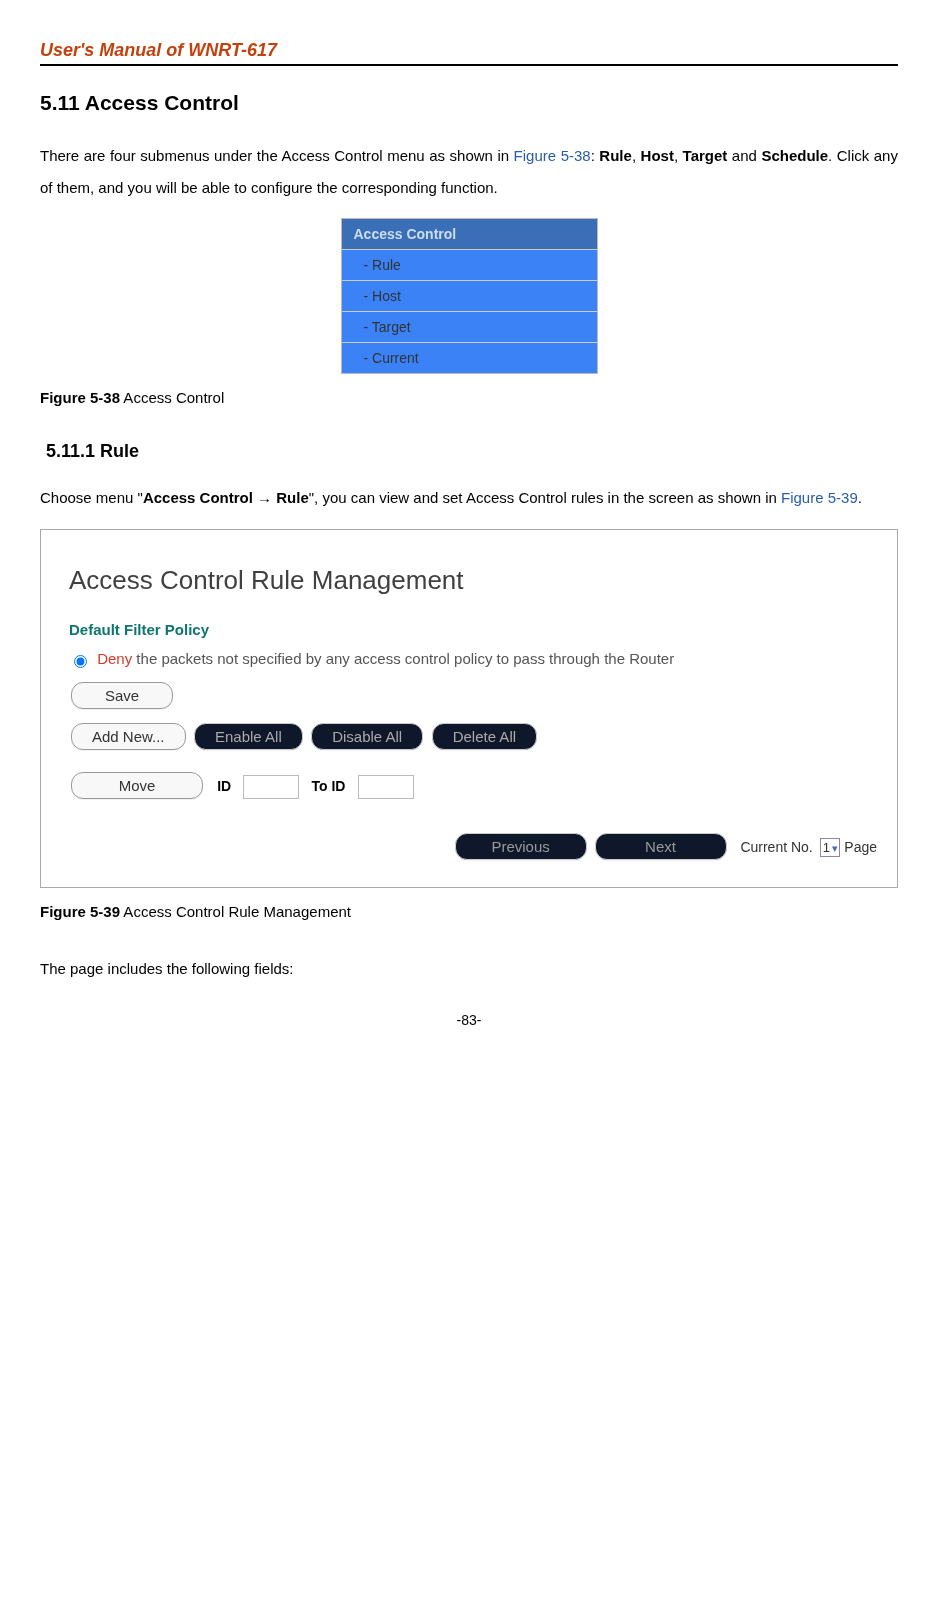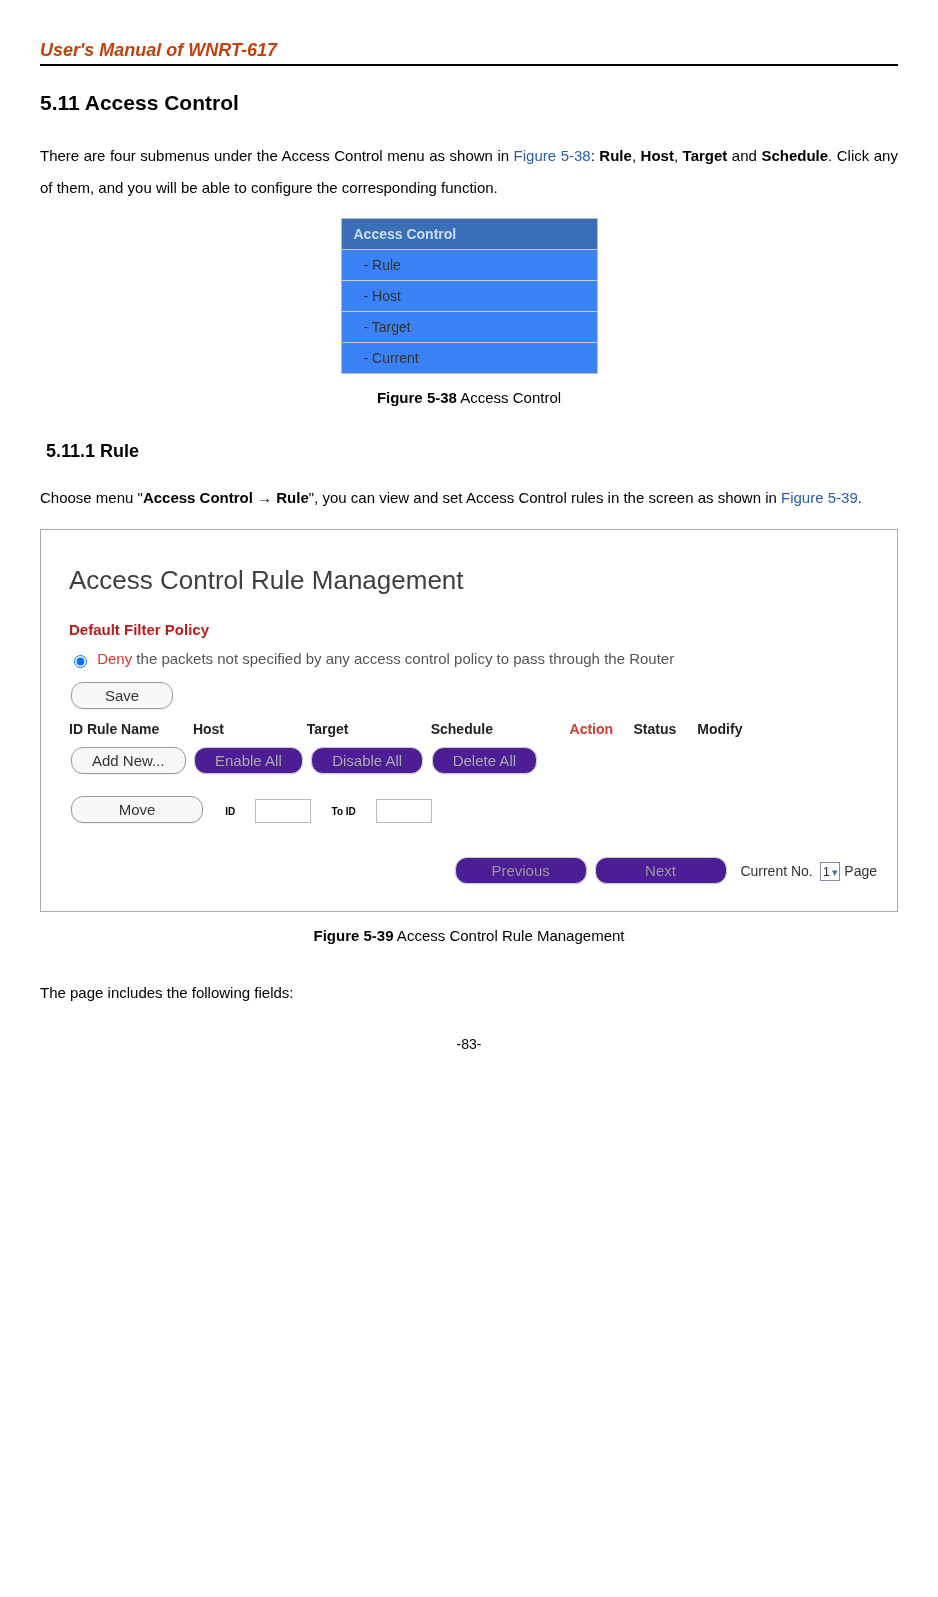--- a/index.html
+++ b/index.html
@@ -56,21 +56,20 @@
       font-size: 14px;
     }
     .menu-item {
       background: #3b82f6;
       padding: 7px 22px;
       border-top: 1px solid #ccc;
       font-size: 14px;
       color: #333;
     }
     .figure-caption {
-      text-align: center;
       font-size: 15px;
       margin: 10px 0 20px 0;
     }
 
     
     .panel-box {
       border: 1px solid #aaa;
       padding: 35px 20px 25px 28px;
       margin: 15px 0 15px 0;
     }
@@ -84,21 +83,21 @@
       margin: 0 0 35px 18px;
       font-size: 15px;
       font-weight: bold;
       color: #333;
     }
     .checkbox-row input { margin-right: 8px; vertical-align: middle;}
     .policy-label {
       font-weight: bold;
       font-size: 15px;
       margin-bottom: 12px;
-      color: #b91c1c;
+      color: #0f766e;
     }
     .radio-row {
       margin: 6px 0;
       font-size: 15px;
       color: #555;
     }
     .radio-row input { margin-right: 6px; vertical-align: middle;}
     .radio-action { color: #d83a2a; }
     .btn {
       display: inline-block;
@@ -106,39 +105,39 @@
       border: 1px solid #999;
       border-radius: 12px;
       padding: 4px 20px;
       font-size: 15px;
       color: #333;
       margin: 2px;
       min-width: 60px;
       text-align: center;
       box-shadow: 0 1px 0 rgba(0,0,0,0.05);
     }
-    .btn.disabled { color: #aaa; border-color: #ccc; background:#4c1d95;}
+    .btn.disabled { color: #aaa; border-color: #ccc; background:#0f172a;}
     .save-row { margin: 12px 0 10px 0;}
     .table-header-row {
       margin-top: 10px;
       margin-bottom: 8px;
       font-size: 14px;
       font-weight: bold;
       color: #222;
     }
     .table-header-row span { display:inline-block; }
     .th-id { width: 120px; }
     .th-host { width: 110px; }
     .th-target { width: 120px; }
     .th-schedule { width: 135px; }
     .th-action { color: #d83a2a; width: 60px;}
     .th-status { width: 60px; }
     .button-row { margin: 4px 0 18px 0;}
     .move-row { margin: 0 0 30px 0; font-size:15px;}
-    .move-row .label-inline { margin: 0 16px; font-weight: bold; font-size:10px;}
+    .move-row .label-inline { margin: 0 8px; font-weight: bold; font-size:14px;}
     .small-input {
       width: 50px;
       border: 1px solid #bbb;
       height: 20px;
       vertical-align: middle;
     }
     .pager-row {
       text-align: right;
       font-size: 14px;
       color: #333;
@@ -201,29 +200,20 @@
 
   <div class="radio-row">
     <input type="radio" name="policy" checked="" style="">
     <span class="radio-action">Deny</span><span> the packets not specified by any access control policy to pass through the Router</span>
   </div>
 
   <div class="save-row">
     <span class="btn">Save</span>
   </div>
 
-  <div class="table-header-row">
-    <span class="th-id">ID Rule Name</span>
-    <span class="th-host">Host</span>
-    <span class="th-target">Target</span>
-    <span class="th-schedule">Schedule</span>
-    <span class="th-action">Action</span>
-    <span class="th-status">Status</span>
-    <span>Modify</span>
-  </div>
 
   <div class="button-row">
     <span class="btn">Add New...</span>
     <span class="btn disabled">Enable All</span>
     <span class="btn disabled">Disable All</span>
     <span class="btn disabled">Delete All</span>
   </div>
 
   <div class="move-row">
     <span class="btn" style="min-width:90px">Move</span>

